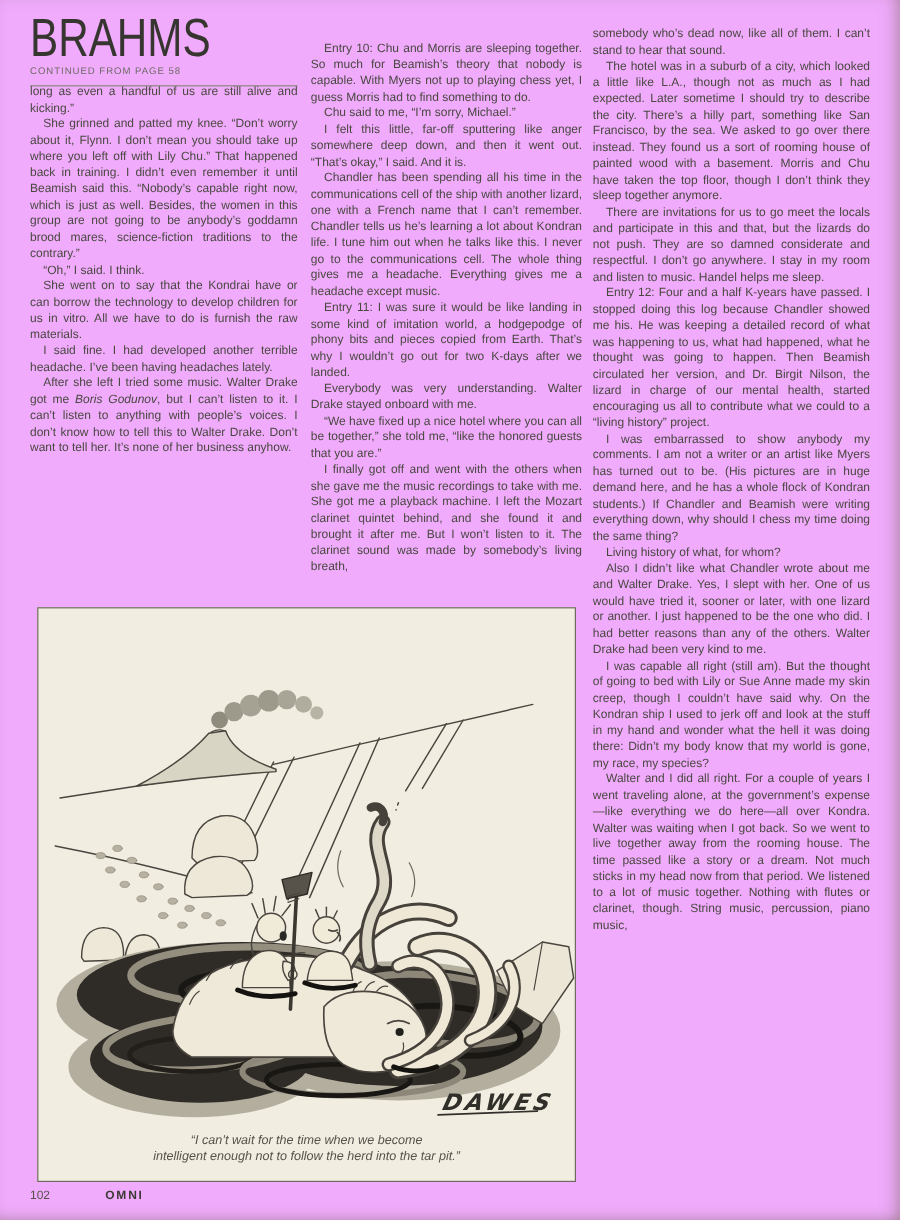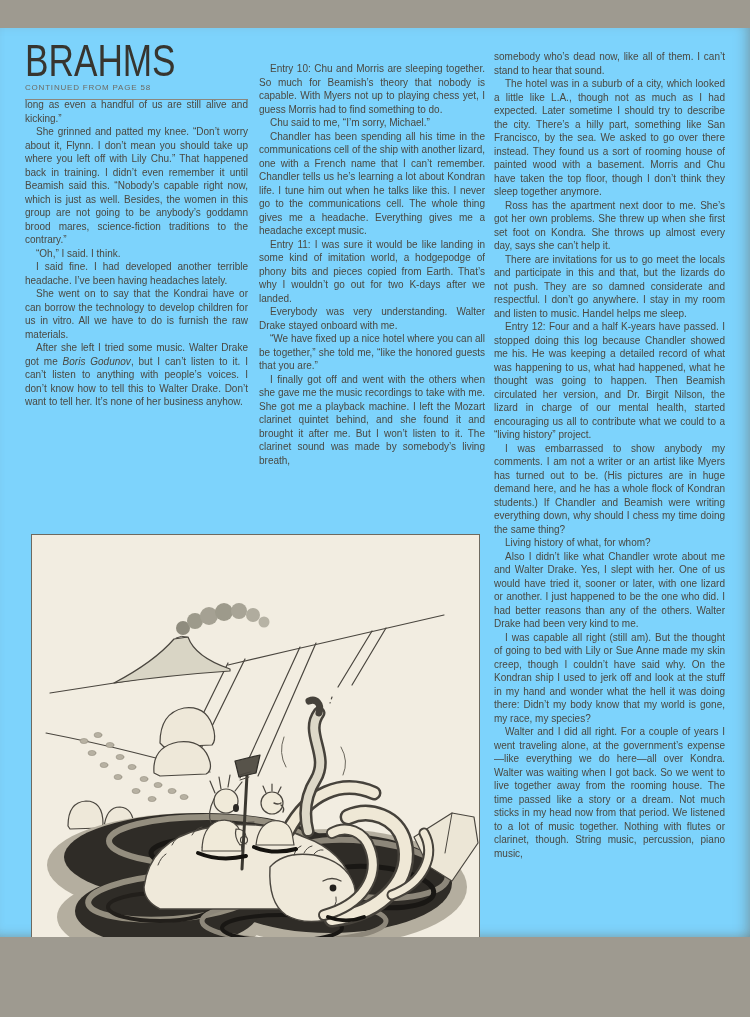--- a/index.html
+++ b/index.html
@@ -1,21 +1,20 @@
 <!DOCTYPE html>
 <html><head>
 <meta charset="utf-8">
 <style>
   html,body{margin:0;padding:0;}
   body{background:#9e9a90;font-family:"Liberation Sans",sans-serif;}
   #page{
-    position:relative;width:750px;height:909px;overflow:hidden;
-    background:#7dd3fc;color:#47453f;
+    position:relative;width:750px;height:1017px;overflow:hidden;
+    background:#f0abfc;color:#47453f;
     box-shadow:inset -10px 0 14px -8px rgba(110,100,85,.5), inset 0 -8px 12px -8px rgba(110,100,85,.45);
-    margin-top:28px;
   }
   
   #masthead{position:absolute;left:25px;top:12px;width:223px;}
   #masthead h1{
     margin:0;font-size:44px;font-weight:400;line-height:40px;color:#37352f;
     letter-spacing:0px;transform:scale(.8,1.02);transform-origin:left top;
     font-family:"Liberation Sans",sans-serif;
   }
   #masthead .continued{font-size:8px;letter-spacing:.8px;color:#6d6a62;margin-top:3px;}
   #masthead .rule{border-top:1px solid #8b877e;margin-top:7px;width:223px;}
@@ -46,37 +45,37 @@
   <div id="masthead">
     <h1>BRAHMS</h1>
     <div class="continued">CONTINUED FROM PAGE 58</div>
     <div class="rule"></div>
   </div>
 
   <div id="col1" class="column">
       <p class="cont">long as even a handful of us are still alive and kicking.”</p>
       <p>She grinned and patted my knee. “Don’t worry about it, Flynn. I don’t mean you should take up where you left off with Lily Chu.” That happened back in training. I didn’t even remember it until Beamish said this. “Nobody’s capable right now, which is just as well. Besides, the women in this group are not going to be anybody’s goddamn brood mares, science-fiction traditions to the contrary.”</p>
       <p>“Oh,” I said. I think.</p>
+      <p>She went on to say that the Kondrai have or can borrow the technology to develop children for us in vitro. All we have to do is furnish the raw materials.</p>
       <p>I said fine. I had developed another terrible headache. I’ve been having headaches lately.</p>
-      <p>She went on to say that the Kondrai have or can borrow the technology to develop children for us in vitro. All we have to do is furnish the raw materials.</p>
       <p>After she left I tried some music. Walter Drake got me <i>Boris Godunov</i>, but I can’t listen to it. I can’t listen to anything with people’s voices. I don’t know how to tell this to Walter Drake. Don’t want to tell her. It’s none of her business anyhow.</p>
     </div>
   <div id="col2" class="column">
       <p>Entry 10: Chu and Morris are sleeping together. So much for Beamish’s theory that nobody is capable. With Myers not up to playing chess yet, I guess Morris had to find something to do.</p>
       <p>Chu said to me, “I’m sorry, Michael.”</p>
+      <p>I felt this little, far-off sputtering like anger somewhere deep down, and then it went out. “That’s okay,” I said. And it is.</p>
       <p>Chandler has been spending all his time in the communications cell of the ship with another lizard, one with a French name that I can’t remember. Chandler tells us he’s learning a lot about Kondran life. I tune him out when he talks like this. I never go to the communications cell. The whole thing gives me a headache. Everything gives me a headache except music.</p>
       <p>Entry 11: I was sure it would be like landing in some kind of imitation world, a hodgepodge of phony bits and pieces copied from Earth. That’s why I wouldn’t go out for two K-days after we landed.</p>
       <p>Everybody was very understanding. Walter Drake stayed onboard with me.</p>
       <p>“We have fixed up a nice hotel where you can all be together,” she told me, “like the honored guests that you are.”</p>
       <p>I finally got off and went with the others when she gave me the music recordings to take with me. She got me a playback machine. I left the Mozart clarinet quintet behind, and she found it and brought it after me. But I won’t listen to it. The clarinet sound was made by somebody’s living breath,</p>
     </div>
   <div id="col3" class="column">
       <p class="cont">somebody who’s dead now, like all of them. I can’t stand to hear that sound.</p>
       <p>The hotel was in a suburb of a city, which looked a little like L.A., though not as much as I had expected. Later sometime I should try to describe the city. There’s a hilly part, something like San Francisco, by the sea. We asked to go over there instead. They found us a sort of rooming house of painted wood with a basement. Morris and Chu have taken the top floor, though I don’t think they sleep together anymore.</p>
-      <p>Ross has the apartment next door to me. She’s got her own problems. She threw up when she first set foot on Kondra. She throws up almost every day, says she can’t help it.</p>
       <p>There are invitations for us to go meet the locals and participate in this and that, but the lizards do not push. They are so damned considerate and respectful. I don’t go anywhere. I stay in my room and listen to music. Handel helps me sleep.</p>
       <p>Entry 12: Four and a half K-years have passed. I stopped doing this log because Chandler showed me his. He was keeping a detailed record of what was happening to us, what had happened, what he thought was going to happen. Then Beamish circulated her version, and Dr. Birgit Nilson, the lizard in charge of our mental health, started encouraging us all to contribute what we could to a “living history” project.</p>
       <p>I was embarrassed to show anybody my comments. I am not a writer or an artist like Myers has turned out to be. (His pictures are in huge demand here, and he has a whole flock of Kondran students.) If Chandler and Beamish were writing everything down, why should I chess my time doing the same thing?</p>
       <p>Living history of what, for whom?</p>
       <p>Also I didn’t like what Chandler wrote about me and Walter Drake. Yes, I slept with her. One of us would have tried it, sooner or later, with one lizard or another. I just happened to be the one who did. I had better reasons than any of the others. Walter Drake had been very kind to me.</p>
       <p>I was capable all right (still am). But the thought of going to bed with Lily or Sue Anne made my skin creep, though I couldn’t have said why. On the Kondran ship I used to jerk off and look at the stuff in my hand and wonder what the hell it was doing there: Didn’t my body know that my world is gone, my race, my species?</p>
       <p>Walter and I did all right. For a couple of years I went traveling alone, at the government’s expense—like everything we do here—all over Kondra. Walter was waiting when I got back. So we went to live together away from the rooming house. The time passed like a story or a dream. Not much sticks in my head now from that period. We listened to a lot of music together. Nothing with flutes or clarinet, though. String music, percussion, piano music,</p>
     </div>
 
   <div id="cartoon">
@@ -247,19 +246,23 @@
           </g>
         </g>
 
         <g transform="translate(336,418) skewX(-14)">
           <text x="0" y="0" font-family="DejaVu Sans, sans-serif" font-style="italic" font-weight="bold" font-size="19" letter-spacing="3" fill="#312f2a" stroke="none">DAWES</text>
           <path d="M -2,4 L 80,1" stroke="#312f2a" stroke-width="1.4"></path>
         </g>
       </g>
     </svg>
 
+    <div id="caption">
+      <div>“I can’t wait for the time when we become</div>
+      <div>intelligent enough not to follow the herd into the tar pit.”</div>
+    </div>
   </div>
 
   <div id="footer">
     <span>102</span><span class="mag">OMNI</span>
   </div>
 
 </div>
 
 </body></html>

